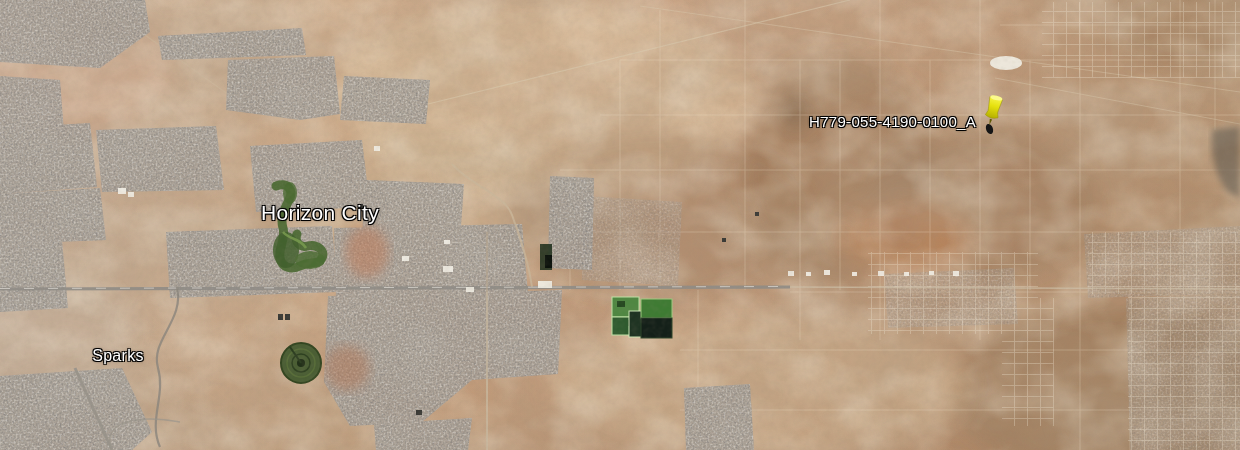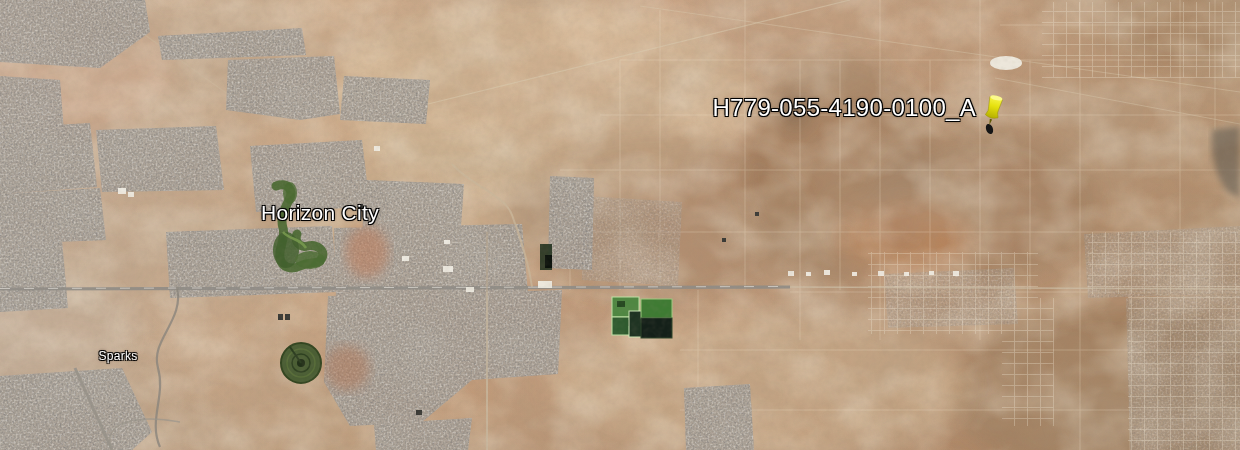--- a/index.html
+++ b/index.html
@@ -11,21 +11,21 @@
   .map-label{
     position:absolute;color:#ffffff;white-space:nowrap;font-weight:400;
     text-shadow:-1px -1px 0 #000,1px -1px 0 #000,-1px 1px 0 #000,1px 1px 0 #000,0 0 3px rgba(0,0,0,.9);
     letter-spacing:.3px;
   }
   .city{transform:translate(-50%,-50%);}
   #placemark{
     position:absolute;right:233px;top:94px;display:flex;gap:5px;align-items:flex-start;
     cursor:pointer;
   }
-  #placemark .map-label{position:static;font-size:24px;line-height:23px;margin-top:2px;}
+  #placemark .map-label{position:static;font-size:15px;line-height:23px;margin-top:16px;}
   .pin{display:block;}
 </style>
 </head>
 <body>
 
 <div id="viewport">
 
   <svg id="imagery" width="1240" height="450" viewBox="0 0 1240 450">
     <defs>
       <linearGradient id="baseG" x1="0" y1="0" x2="1" y2="0">
@@ -237,21 +237,21 @@
       </g>
     </g>
 
     <path d="M1212,130 L1240,126 L1240,198 L1228,192 C1218,180 1210,160 1212,130 Z" fill="#6e6354" opacity="0.7" filter="url(#blur3)"></path>
 
     <rect width="1240" height="450" filter="url(#nzFine)" opacity="0.4"></rect>
   </svg>
 
   <div class="map-label city" style="left:320px;top:213px;font-size:21px">Horizon City</div>
 
-  <div class="map-label city" style="left:118px;top:356px;font-size:12px">Sparks</div>
+  <div class="map-label city" style="left:118px;top:356px;font-size:16px">Sparks</div>
 
   <div id="placemark">
     <span class="map-label">H779-055-4190-0100_A</span>
     <svg class="pin" width="26" height="42" viewBox="0 0 26 42">
       <ellipse cx="8.5" cy="35" rx="3.4" ry="5.2" fill="#161616" transform="rotate(-20 8.5 35)"></ellipse>
       <g transform="rotate(14 13 13)">
         <path d="M6.5,4 Q13,0.5 19.5,4 L18,16 Q17.5,18 18.5,19.5 L19.5,22.5 Q13,26 6.5,22.5 L7.5,19.5 Q8.5,18 8,16 Z" fill="url(#pinG)" stroke="#97910a" stroke-width="0.5"></path>
         <ellipse cx="13" cy="3.6" rx="6.2" ry="2.3" fill="#fbfa8c"></ellipse>
         <path d="M11.8,25.5 L12.8,31.5 L14.2,25.5 Z" fill="#5f5a00"></path>
       </g>

